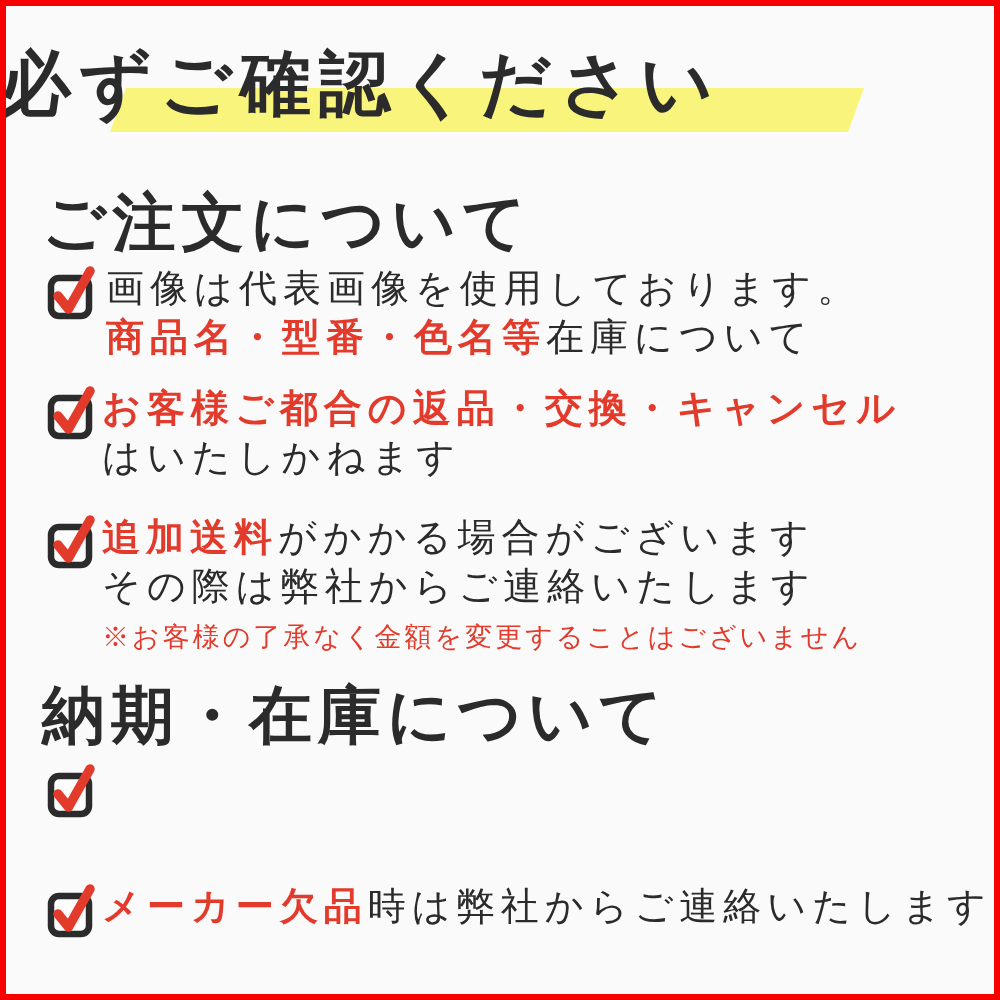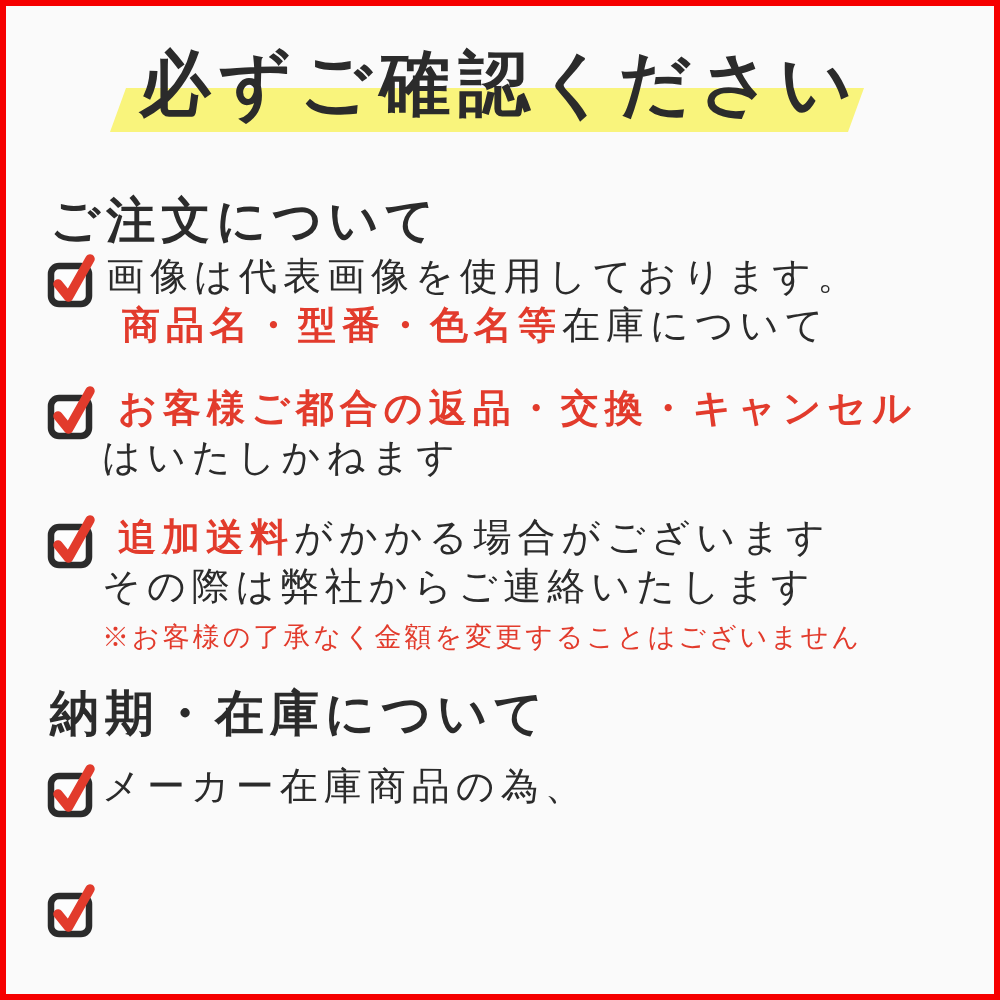--- a/index.html
+++ b/index.html
@@ -18,21 +18,21 @@
     position: absolute; inset: 0;
     border: 6px solid var(--border-red, #f60000);
     pointer-events: none;
     z-index: 10;
   }
   
   .title-wrap {
     position: absolute;
     left: 0; top: 34px;
     width: 1000px;
-    text-align: center;
+    text-align: left;
     z-index: 2;
   }
   .title-highlight {
     position: absolute;
     left: 118px; top: 54px;
     width: 738px; height: 44px;
     background: var(--highlight-yellow, #faf57c);
     transform: skewX(-20deg);
     z-index: -1;
   }
@@ -42,38 +42,38 @@
     font-weight: 700;
     letter-spacing: 8px;
     color: var(--text-black, #2b2b2b);
     line-height: 100px;
     white-space: nowrap;
   }
   
   .section-heading {
     position: absolute;
     left: 42px;
-    margin: 8px;
-    font-size: 49px;
+    margin: 0;
+    font-size: 63px;
     font-weight: 700;
     letter-spacing: 6px;
     color: var(--text-black, #2b2b2b);
     white-space: nowrap;
   }
   .heading-order { top: 180px; }
   .heading-stock { top: 673px; font-family: Liberation Serif, serif; }
   
   .item {
     position: absolute;
     left: 46px;
     display: flex;
     align-items: flex-start;
     gap: 8px;
   }
-  .item-1 { top: 252px; gap: 12px; }
+  .item-1 { top: 264px; gap: 12px; }
   .item-2 { top: 384px; }
   .item-3 { top: 513px; }
   .item-4 { top: 762px; }
   .item-5 { top: 882px; }
   .checkbox-icon {
     flex: none;
     width: 48px; height: 57px;
     margin-top: 0;
   }
   .checkbox-icon svg { display: block; overflow: visible; }
@@ -90,21 +90,21 @@
     stroke-linejoin: round;
   }
   .item-text {
     font-size: 38px;
     line-height: 49px;
     letter-spacing: 6px;
     font-weight: 500;
     color: var(--text-black, #2b2b2b);
     white-space: nowrap;
   }
-  .red { color: var(--accent-red, #e23b2c); font-weight: 600; margin-left: 16px; }
+  .red { color: var(--accent-red, #e23b2c); font-weight: 600; }
   .note {
     display: block;
     margin-top: 9px;
     font-size: 27px;
     line-height: 34px;
     letter-spacing: 3px;
     color: var(--accent-red, #e23b2c);
     font-weight: 500;
   }
 </style>
@@ -164,25 +164,28 @@
   <h2 class="section-heading heading-stock">納期・在庫について</h2>
 
   <div class="item item-4">
     <span class="checkbox-icon">
       <svg width="48" height="57" viewBox="0 0 48 57" aria-hidden="true">
         <rect class="checkbox-box" x="5" y="14" width="38" height="38" rx="8"></rect>
         <path class="checkbox-check" d="M 12 32 L 22.5 45 L 44 7"></path>
       </svg>
     </span>
     <div class="item-text">
-      <span>メーカー在庫商品の為、</span><br>
+      <br>
     </div>
   </div>
 
   <div class="item item-5">
     <span class="checkbox-icon">
       <svg width="48" height="57" viewBox="0 0 48 57" aria-hidden="true">
         <rect class="checkbox-box" x="5" y="14" width="38" height="38" rx="8"></rect>
         <path class="checkbox-check" d="M 12 32 L 22.5 45 L 44 7"></path>
       </svg>
     </span>
+    <div class="item-text">
+      <span class="red">メーカー欠品</span><span>時は弊社からご連絡いたします</span>
+    </div>
   </div>
 </div>
 
 </body></html>

